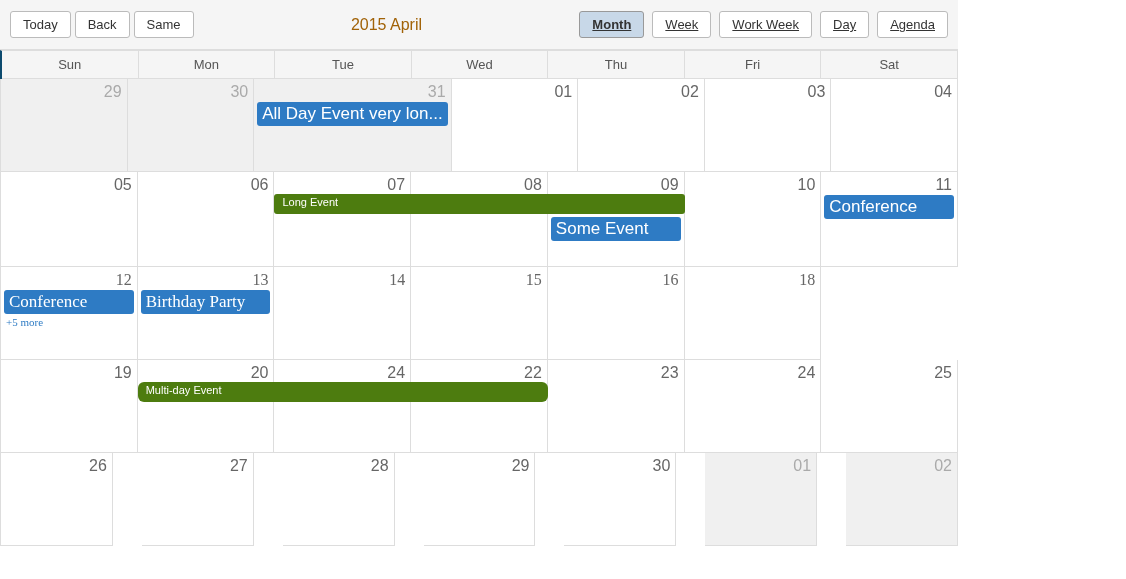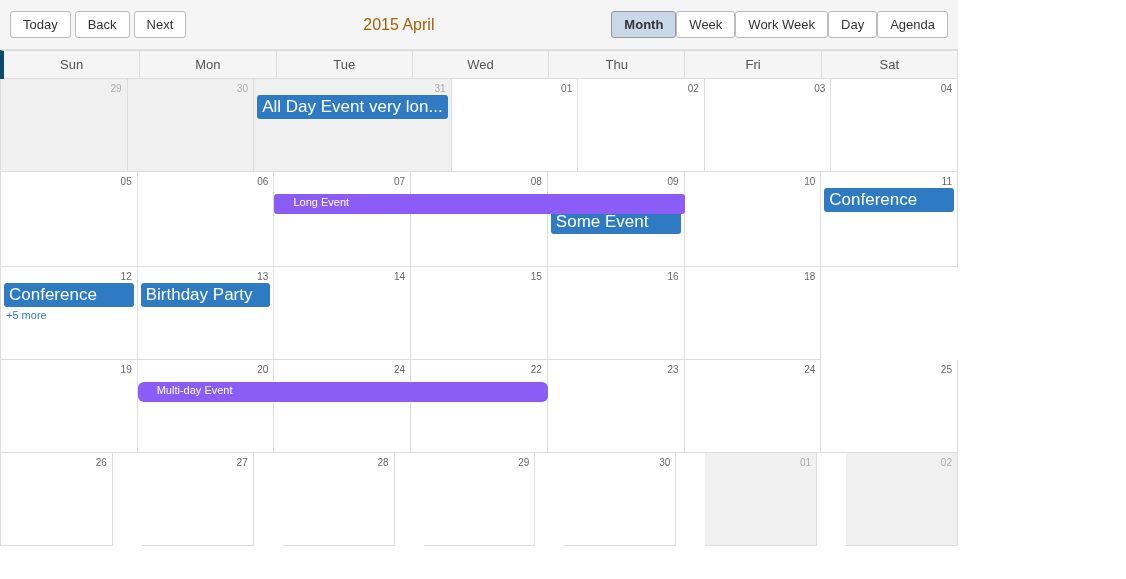--- a/index.html
+++ b/index.html
@@ -41,21 +41,21 @@
     align-items: center;
     padding: 8px 10px;
     border-bottom: 1px solid #ddd;
     background: #f5f5f5;
     height: 50px;
   }
   
   .cal-grid-header {
     display: grid;
     grid-template-columns: repeat(7, 1fr);
-    border-left: 4px solid #0c4a6e;
+    border-left: 2px solid #0c4a6e;
     border-top: 1px solid #ddd;
   }
   
   .col-head {
     border-right: 1px solid #ddd;
     border-bottom: 1px solid #ddd;
     padding: 6px;
     text-align: center;
     color: #555;
     background: #f5f5f5;
@@ -67,21 +67,21 @@
     min-height: 93px;
     padding: 3px;
     background: #fff;
     vertical-align: top;
     position: relative;
   }
   .cal-cell.outside { background: #f0f0f0; }
   
   .dn {
     text-align: right;
-    font-size: 10px;
+    font-size: 16px;
     color: #666;
     padding: 1px 2px;
   }
   .outside .dn { color: #aaa; }
   
   .ev {
     background: #2e7bc4;
     color: #fff;
     border-radius: 3px;
     padding: 2px 5px;
@@ -104,42 +104,42 @@
   .cal-week {
     display: grid;
     grid-template-columns: repeat(7, 1fr);
     border-left: 1px solid #ddd;
     position: relative;
   }
   
   .span-event-row {
     position: absolute;
     height: 20px;
-    background: #8b5cf6;
+    background: #4d7c0f;
     color: #fff;
     font-size: 11px;
     border-radius: 3px;
-    padding: 2px 19px;
+    padding: 2px 8px;
     white-space: nowrap;
     overflow: hidden;
     cursor: pointer;
     z-index: 5;
   }
 </style>
 
 <div class="cal-container">
 
   <div class="cal-header">
     <div style="display:flex; gap:4px;">
       <button class="btn">Today</button>
       <button class="btn">Back</button>
-      <button class="btn">Next</button>
+      <button class="btn">Same</button>
     </div>
     <div style="flex:1; text-align:center; font-size:16px; color:#a16207;">2015 April</div>
-    <div style="display:flex; gap:0;">
+    <div style="display:flex; gap:8px;text-decoration:underline;">
       <button class="btn active">Month</button>
       <button class="btn">Week</button>
       <button class="btn">Work Week</button>
       <button class="btn">Day</button>
       <button class="btn">Agenda</button>
     </div>
   </div>
 
   <div class="cal-grid-header">
     <div class="col-head">Sun</div>
@@ -199,21 +199,21 @@
         <div class="dn">10</div>
       </div>
     <div class="cal-cell">
       <div class="dn">11</div>
       <div class="ev">Conference</div>
     </div>
 
     <div class="span-event-row" style="top:22px; left:calc(2/7*100%); width:calc(3/7*100%);">Long Event</div>
   </div>
 
-  <div class="cal-week" style="min-height:93px;">
+  <div class="cal-week" style="min-height:93px;font-family:Liberation Serif, serif;">
     <div class="cal-cell">
       <div class="dn">12</div>
       <div class="ev">Conference</div>
       <div class="more">+5 more</div>
     </div>
     <div class="cal-cell">
       <div class="dn">13</div>
       <div class="ev">Birthday Party</div>
     </div>
     <div class="cal-cell">

